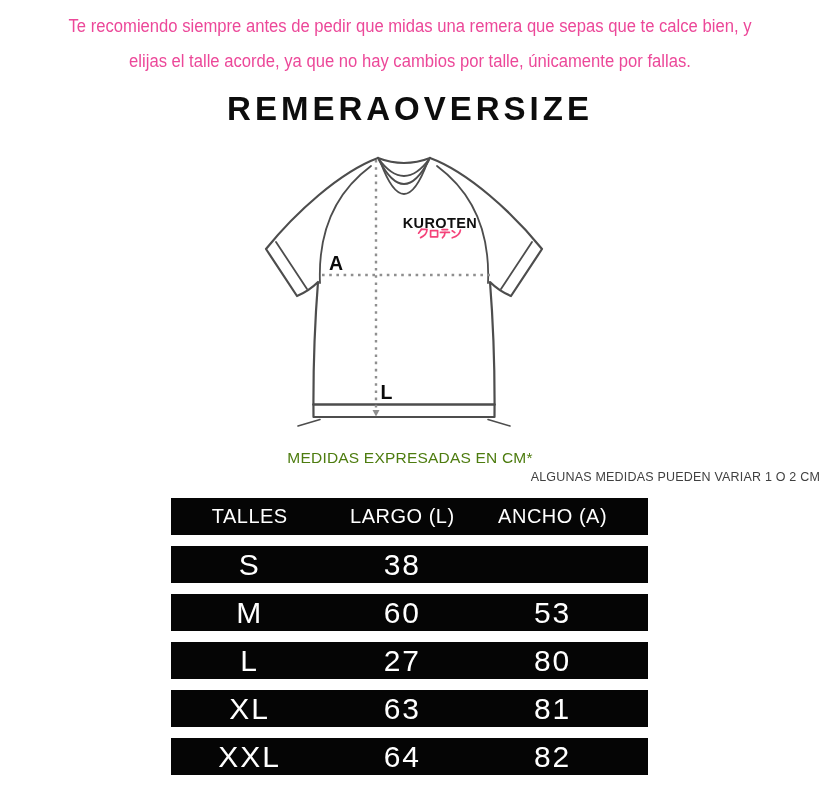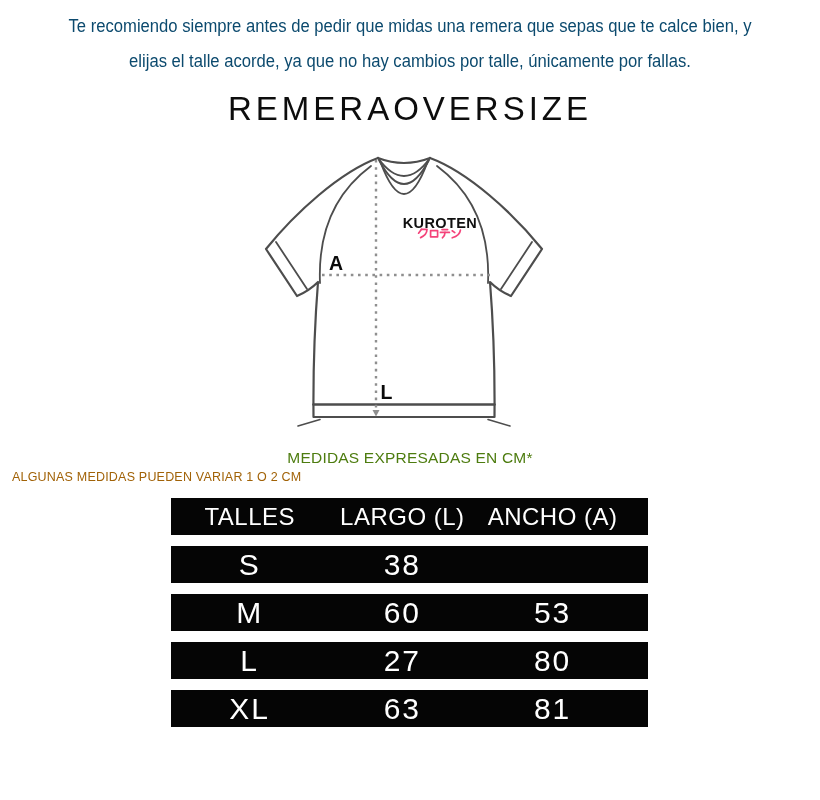--- a/index.html
+++ b/index.html
@@ -1,43 +1,43 @@
 <!DOCTYPE html>
 <html><head>
 <meta charset="utf-8">
 <style>
   html,body{margin:0;padding:0;background:#ffffff;}
   .page{position:relative;width:820px;height:800px;background:#ffffff;overflow:hidden;
         font-family:"Liberation Sans",sans-serif;}
 
   
-  .intro{position:absolute;top:9px;left:0;right:0;text-align:center;color:#0c4a6e;
+  .intro{position:absolute;top:9px;left:0;right:0;text-align:center;color:#ec4899;
          font-size:17.5px;}
   .intro .ln{height:35px;line-height:35px;white-space:nowrap;
              transform:scaleX(.95);transform-origin:50% 50%;}
 
   
   .title{position:absolute;top:88px;left:0;right:0;display:flex;justify-content:center;
-         font-size:33px;letter-spacing:4px;color:#0d0d0d;font-weight:400;
+         font-size:33px;letter-spacing:4px;color:#0d0d0d;font-weight:700;
          line-height:42px;}
 
   
   .shirt{position:absolute;left:230px;top:138px;width:360px;height:302px;}
 
   
   .note1{position:absolute;top:449px;left:0;right:0;text-align:center;
          font-size:15.5px;color:#4d7c0f;letter-spacing:.2px;}
-  .note2{position:absolute;top:470px;left:0;right:0;text-align:left;
-         font-size:12.5px;color:#a16207;letter-spacing:.2px;padding-left:12px;}
+  .note2{position:absolute;top:470px;left:0;right:0;text-align:right;
+         font-size:12.5px;color:#404040;letter-spacing:.2px;padding-left:12px;}
 
   
   .table{position:absolute;left:171px;top:498px;width:477px;}
   .thead,.trow{display:grid;grid-template-columns:33% 31% 32% 4%;height:37px;
                background:#050505;align-items:center;}
-  .thead{color:#ffffff;font-size:24px;letter-spacing:.5px;}
+  .thead{color:#ffffff;font-size:20px;letter-spacing:.5px;}
   .trow{margin-top:11px;color:#ffffff;font-size:30px;letter-spacing:2px;}
   .trow:first-of-type{margin-top:12px;}
   .cell{text-align:center;line-height:37px;}
 </style>
 </head>
 <body>
 
 <div class="page">
 
   <div class="intro">
@@ -130,15 +130,20 @@
     <div class="trow">
       <div class="cell">L</div>
       <div class="cell">27</div>
       <div class="cell">80</div>
     </div>
     <div class="trow">
       <div class="cell">XL</div>
       <div class="cell">63</div>
       <div class="cell">81</div>
     </div>
+    <div class="trow">
+      <div class="cell">XXL</div>
+      <div class="cell">64</div>
+      <div class="cell">82</div>
+    </div>
   </div>
 
 </div>
 
 </body></html>

